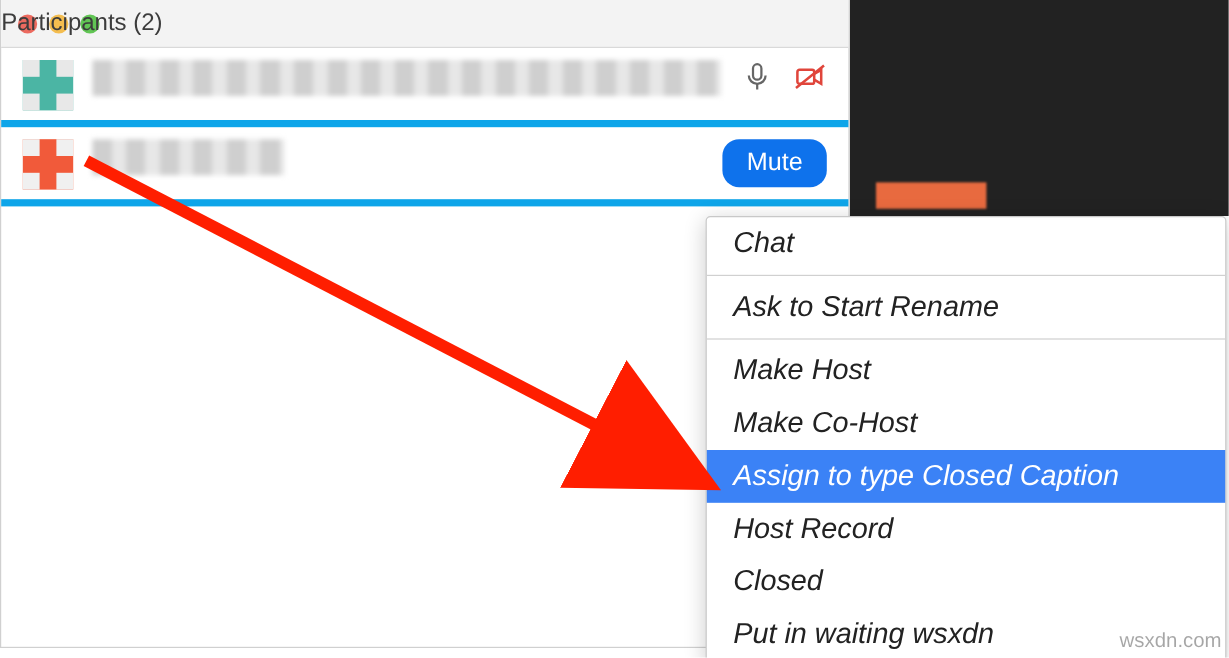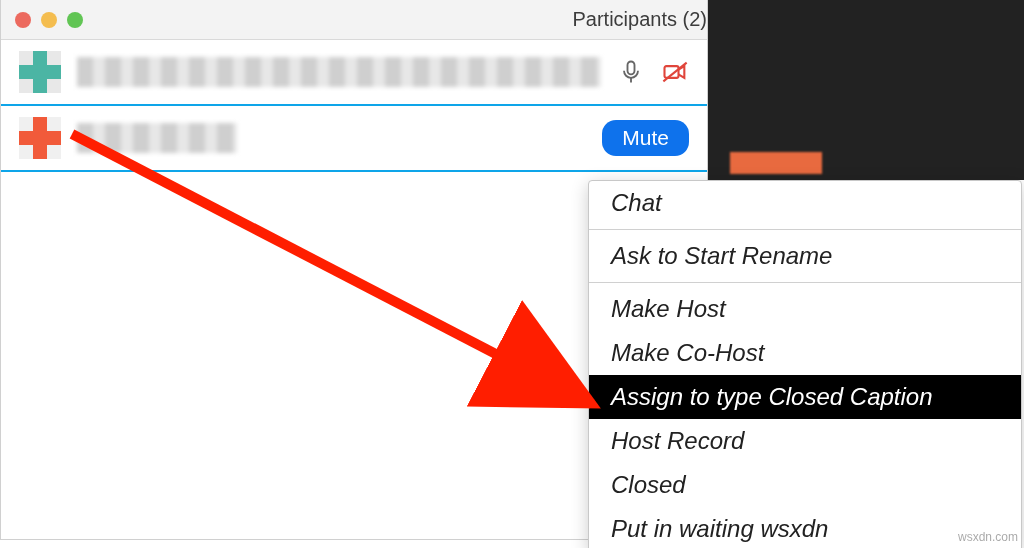--- a/index.html
+++ b/index.html
@@ -33,30 +33,29 @@
       gap: 10px;
       padding-left: 14px;
     }
     .tl { width: 16px; height: 16px; border-radius: 50%; }
     .tl.close { background: #ec6a5f; }
     .tl.min { background: #f4bd4f; }
     .tl.max { background: #61c554; }
     .title {
       position: absolute;
       left: 0; right: 0;
-      text-align: right;
+      text-align: left;
       font-size: 20px;
       color: #3c3c3c;
       pointer-events: none;
     }
     .participant-row {
       display: flex;
-      align-items: center;
       padding: 10px 18px;
-      border-bottom: 2px solid #0ea5e9;
+      border-bottom: 6px solid #0ea5e9;
       height: 66px;
       gap: 16px;
     }
     .avatar {
       width: 42px; height: 42px;
       image-rendering: pixelated;
       flex-shrink: 0;
     }
     .avatar.green { background:
       linear-gradient(#e8e8e8,#e8e8e8) 0 0/14px 14px no-repeat,
@@ -120,34 +119,34 @@
       font-size: 24px;
       color: #222;
     }
     .menu-item {
       padding: 6px 22px;
       line-height: 32px;
       cursor: pointer;
       font-style: italic;
     }
     .menu-item.selected {
-      background: #000000;
+      background: #3b82f6;
       color: #fff;
     }
     .menu-sep { height: 1px; background: #d0d0d0; margin: 4px 0; }
     .arrow {
       position: absolute;
       top: 126px; left: 64px;
       width: 560px; height: 290px;
       pointer-events: none;
     }
     .watermark {
       position: absolute;
       bottom: 4px; right: 6px;
-      font-size: 12px;
+      font-size: 17px;
       color: rgba(0,0,0,0.35);
       margin-top: 35px;
     }
   </style>
 </head>
 <body>
 
 <div class="dark-area"></div>
 <div class="orange-bar"></div>
 

